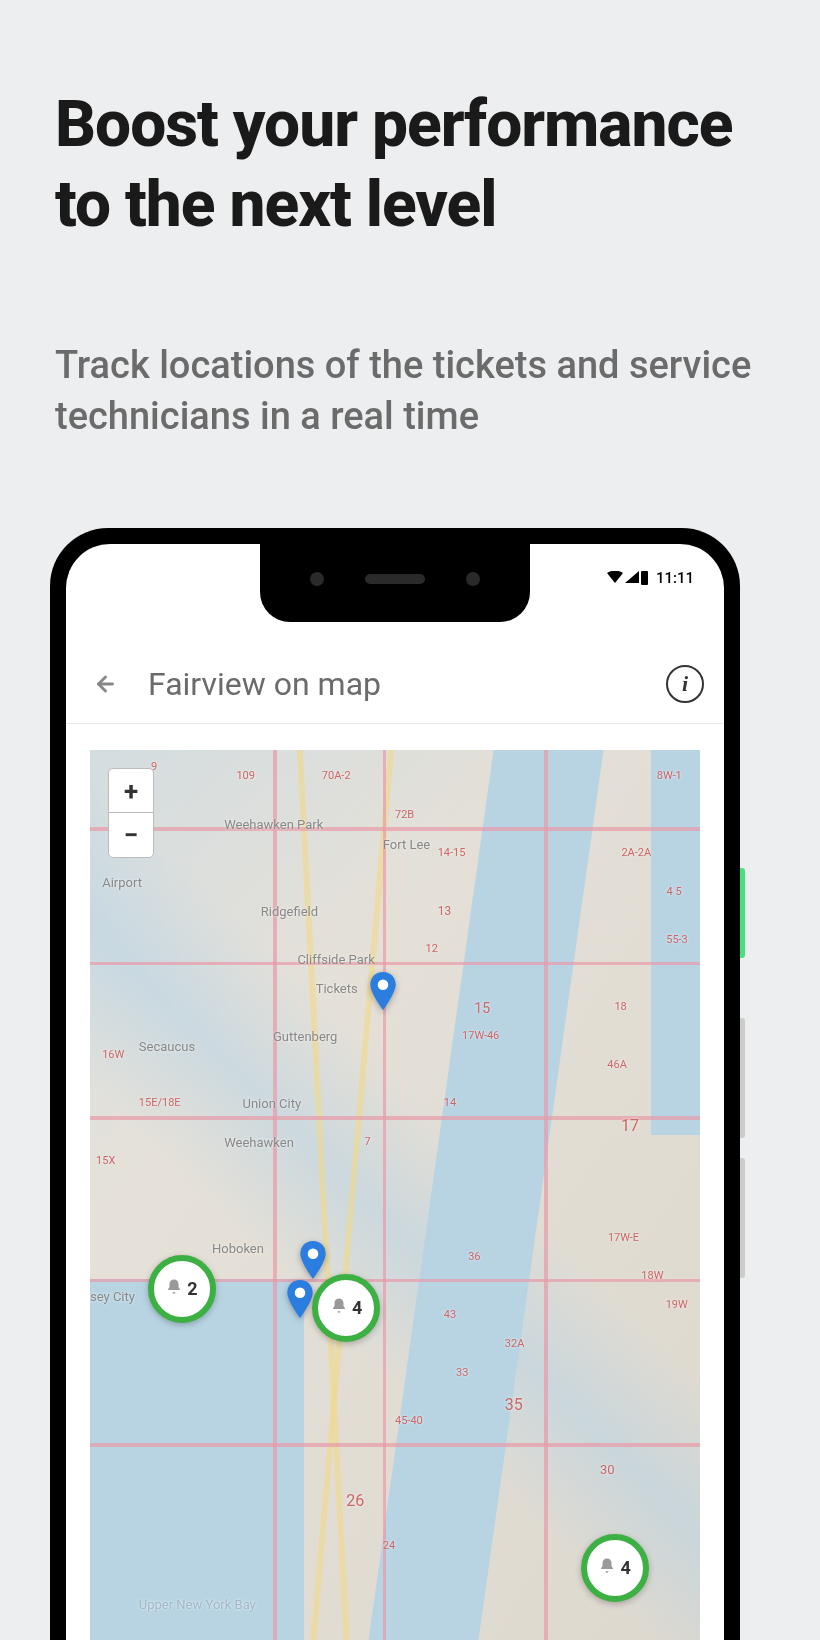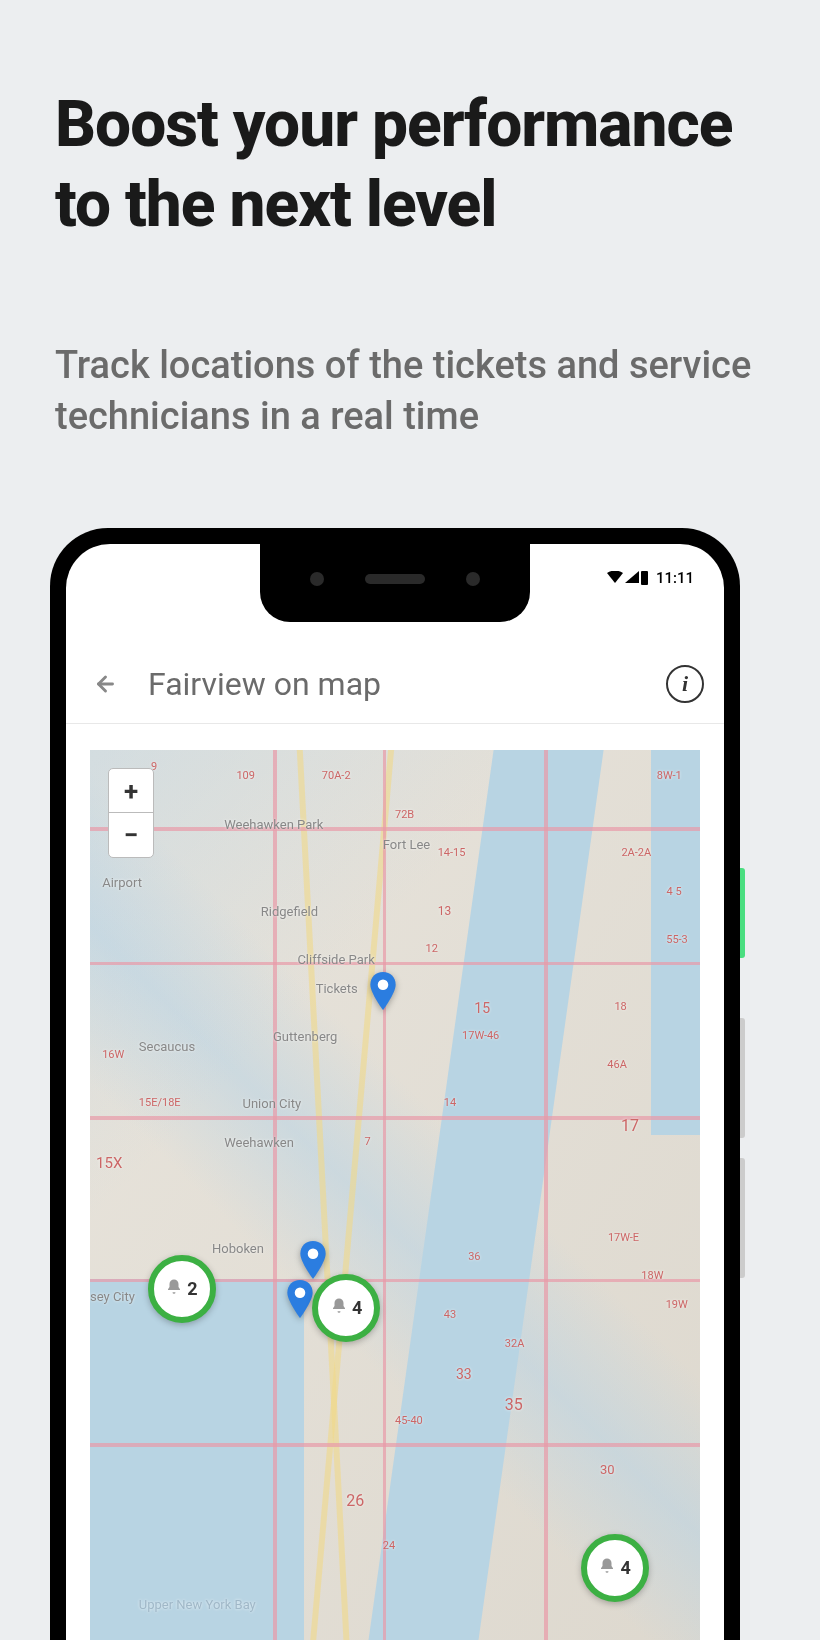--- a/index.html
+++ b/index.html
@@ -345,29 +345,29 @@
         <span class="map-label" style="top:19%;right:2%;color:#c66;font-size:11px">55-3</span>
         <span class="map-label" style="top:16%;left:57%;color:#c66;font-size:12px">13</span>
         <span class="map-label" style="top:20%;left:55%;color:#c66;font-size:11px">12</span>
         <span class="map-label" style="top:26%;left:63%;color:#c66;font-size:14px">15</span>
         <span class="map-label" style="top:26%;right:12%;color:#c66;font-size:11px">18</span>
         <span class="map-label" style="top:29%;left:61%;color:#c66;font-size:11px">17W-46</span>
         <span class="map-label" style="top:32%;right:12%;color:#c66;font-size:11px">46A</span>
         <span class="map-label" style="top:36%;left:58%;color:#c66;font-size:11px">14</span>
         <span class="map-label" style="top:38%;right:10%;color:#c66;font-size:16px">17</span>
         <span class="map-label" style="top:31%;left:2%;color:#c66;font-size:11px">16W</span>
-        <span class="map-label" style="top:42%;left:1%;color:#c66;font-size:15px">15X</span>
+        <span class="map-label" style="top:42%;left:1%;color:#c66;font-size:11px">15X</span>
         <span class="map-label" style="top:40%;left:45%;color:#c66;font-size:11px">7</span>
         <span class="map-label" style="top:58%;left:58%;color:#c66;font-size:11px">43</span>
         <span class="map-label" style="top:52%;left:62%;color:#c66;font-size:11px">36</span>
         <span class="map-label" style="top:50%;right:10%;color:#c66;font-size:11px">17W-E</span>
         <span class="map-label" style="top:54%;right:6%;color:#c66;font-size:11px">18W</span>
         <span class="map-label" style="top:57%;right:2%;color:#c66;font-size:11px">19W</span>
         <span class="map-label" style="top:61%;left:68%;color:#c66;font-size:11px">32A</span>
-        <span class="map-label" style="top:64%;left:60%;color:#c66;font-size:14px">33</span>
+        <span class="map-label" style="top:64%;left:60%;color:#c66;font-size:11px">33</span>
         <span class="map-label" style="top:67%;left:68%;color:#c66;font-size:16px">35</span>
         <span class="map-label" style="top:69%;left:50%;color:#c66;font-size:11px">45-40</span>
         <span class="map-label" style="top:77%;left:42%;color:#c66;font-size:16px">26</span>
         <span class="map-label" style="top:82%;left:48%;color:#c66;font-size:11px">24</span>
         <span class="map-label" style="top:74%;right:14%;color:#c66;font-size:13px">30</span>
         <span class="map-label" style="top:36%;left:8%;color:#c66;font-size:11px">15E/18E</span>
       </div>
 
       <div class="zoom-controls">
         <div class="zoom-btn">+</div>

